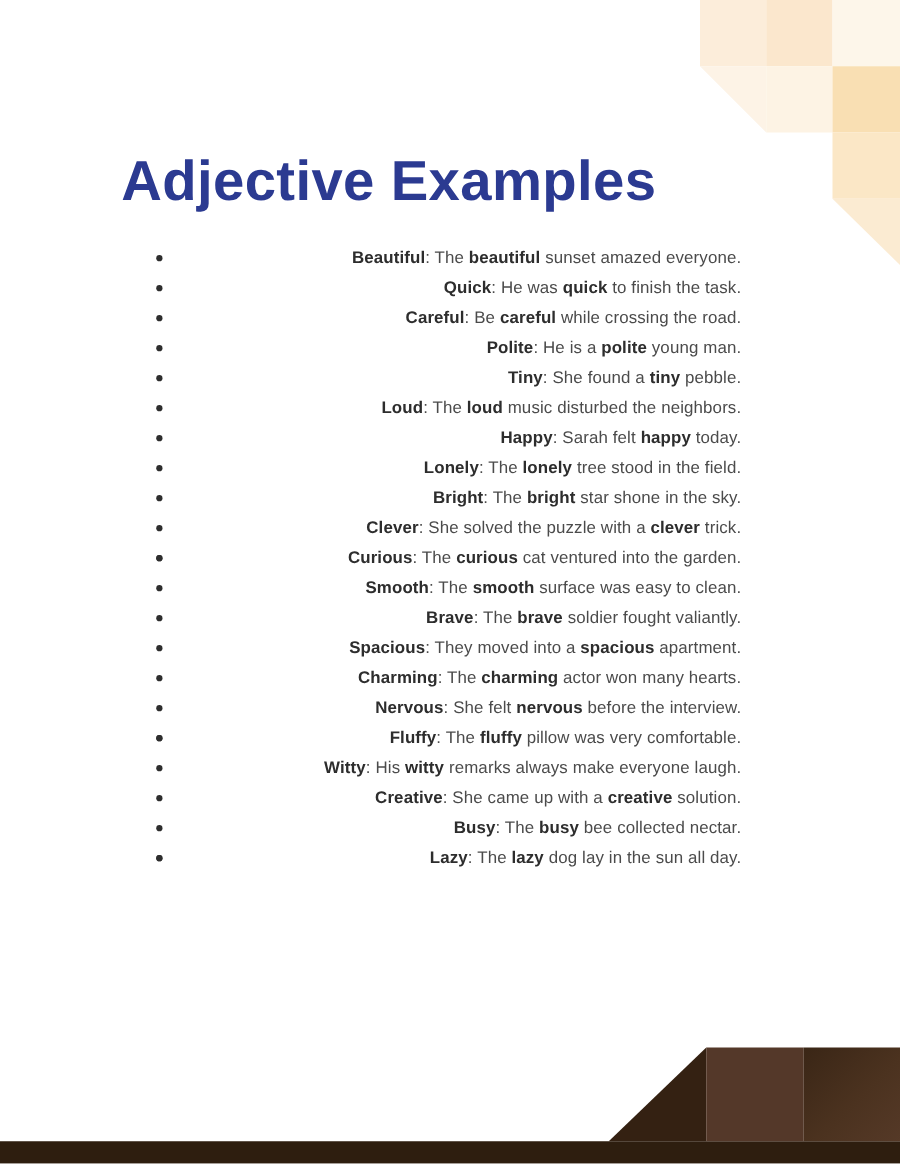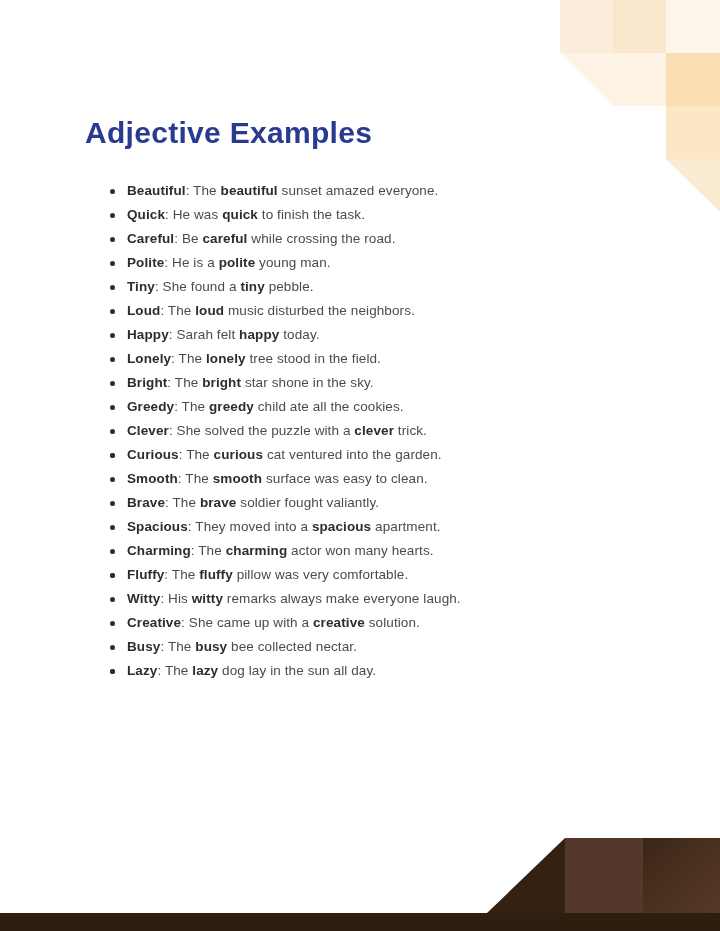--- a/index.html
+++ b/index.html
@@ -20,35 +20,36 @@
   .deco-bottom {
     position: absolute;
     bottom: 0;
     left: 0;
     display: block;
   }
   h1.page-title {
     position: absolute;
     left: 85px;
     top: 110px;
-    margin: 0;
-    font-size: 30px;
+    margin: 12px;
+    font-size: 45px;
     line-height: 46px;
     font-weight: 800;
     letter-spacing: 0.3px;
     color: #2B3A91;
   }
   ul.adjective-list {
     position: absolute;
     left: 108px;
     top: 179px;
     width: 470px;
-    margin: 0;
+    margin: 15px;
     padding: 0;
     list-style: none;
+    text-align: right;
   }
   ul.adjective-list li {
     position: relative;
     padding-left: 19px;
     line-height: 24px;
     font-size: 13.5px;
     letter-spacing: 0.1px;
     color: #4B4B4B;
     white-space: nowrap;
   }
@@ -85,28 +86,28 @@
   <ul class="adjective-list">
       <li><span class="dot"></span><span><b>Beautiful</b>: The <b>beautiful</b> sunset amazed everyone.</span></li>
       <li><span class="dot"></span><span><b>Quick</b>: He was <b>quick</b> to finish the task.</span></li>
       <li><span class="dot"></span><span><b>Careful</b>: Be <b>careful</b> while crossing the road.</span></li>
       <li><span class="dot"></span><span><b>Polite</b>: He is a <b>polite</b> young man.</span></li>
       <li><span class="dot"></span><span><b>Tiny</b>: She found a <b>tiny</b> pebble.</span></li>
       <li><span class="dot"></span><span><b>Loud</b>: The <b>loud</b> music disturbed the neighbors.</span></li>
       <li><span class="dot"></span><span><b>Happy</b>: Sarah felt <b>happy</b> today.</span></li>
       <li><span class="dot"></span><span><b>Lonely</b>: The <b>lonely</b> tree stood in the field.</span></li>
       <li><span class="dot"></span><span><b>Bright</b>: The <b>bright</b> star shone in the sky.</span></li>
-      <li><span class="dot"></span><span><b>Greedy</b>: The <b>greedy</b> child ate all the cookies.</span></li>
       <li><span class="dot"></span><span><b>Clever</b>: She solved the puzzle with a <b>clever</b> trick.</span></li>
       <li><span class="dot"></span></li>
       <li><span class="dot"></span><span><b>Curious</b>: The <b>curious</b> cat ventured into the garden.</span></li>
       <li><span class="dot"></span><span><b>Smooth</b>: The <b>smooth</b> surface was easy to clean.</span></li>
       <li><span class="dot"></span><span><b>Brave</b>: The <b>brave</b> soldier fought valiantly.</span></li>
       <li><span class="dot"></span><span><b>Spacious</b>: They moved into a <b>spacious</b> apartment.</span></li>
       <li><span class="dot"></span><span><b>Charming</b>: The <b>charming</b> actor won many hearts.</span></li>
+      <li><span class="dot"></span><span><b>Nervous</b>: She felt <b>nervous</b> before the interview.</span></li>
       <li><span class="dot"></span></li>
       <li><span class="dot"></span><span><b>Fluffy</b>: The <b>fluffy</b> pillow was very comfortable.</span></li>
       <li><span class="dot"></span><span><b>Witty</b>: His <b>witty</b> remarks always make everyone laugh.</span></li>
       <li><span class="dot"></span><span><b>Creative</b>: She came up with a <b>creative</b> solution.</span></li>
       <li><span class="dot"></span><span><b>Busy</b>: The <b>busy</b> bee collected nectar.</span></li>
       <li><span class="dot"></span></li>
       <li><span class="dot"></span><span><b>Lazy</b>: The <b>lazy</b> dog lay in the sun all day.</span></li>
     </ul>
 </main>
 

